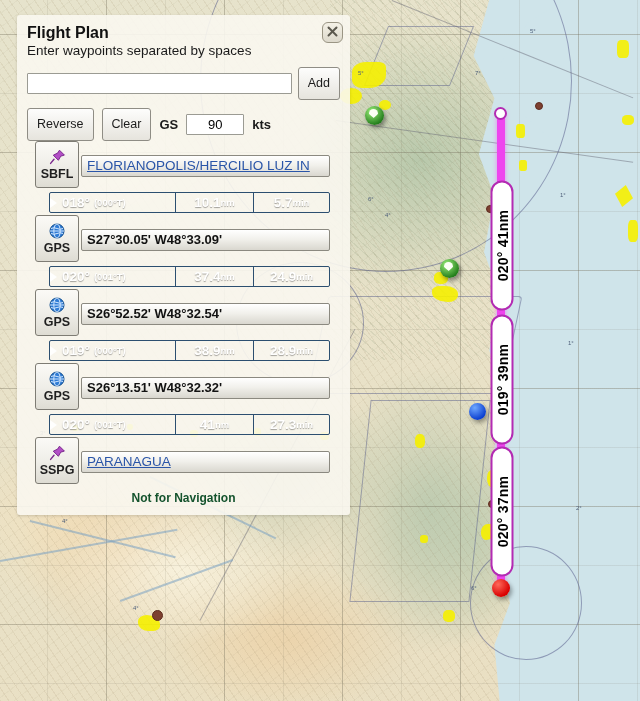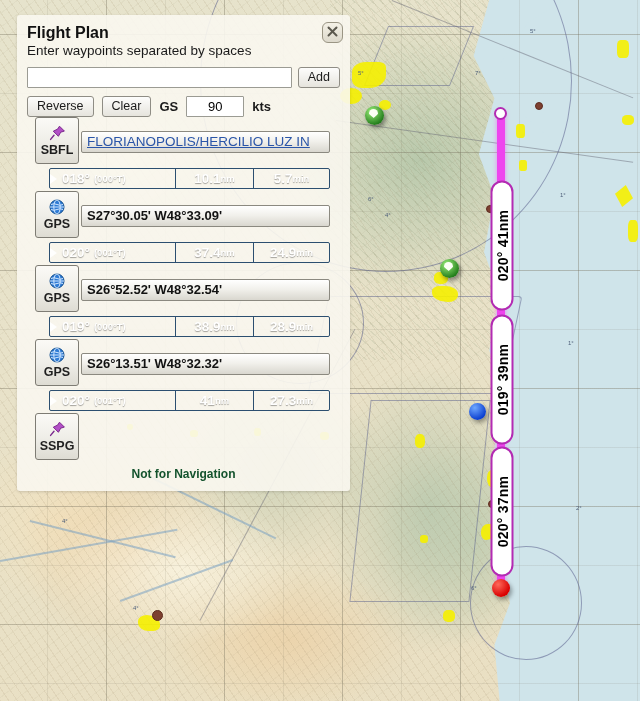--- a/index.html
+++ b/index.html
@@ -346,21 +346,21 @@
     box-sizing: border-box;
     border-radius: 1px;
   }
   .btn {
     font-family: "Liberation Sans", sans-serif;
     font-size: 12.5px;
     color: #1c1c1c;
     background: linear-gradient(180deg,#fdfdfc,#e6e4dd);
     border: 1px solid #8f8d85;
     border-radius: 3px;
-    padding: 2px 9px;
+    padding: 8px 9px;
     cursor: pointer;
     line-height: 15px;
   }
 
   .ctl-row {
     display: flex;
     align-items: center;
     gap: 8px;
     margin-bottom: 0;
   }
@@ -795,19 +795,24 @@
       <div class="fp-row">
         <div class="wp-btn">
           <span class="ico">
             <svg width="17" height="16" viewBox="0 0 17 16">
               <path d="M10.5 1.2 L15.4 6.1 L11.7 7.2 L9.4 11.3 L4.3 6.2 L8.6 4.1 Z" fill="#b24fc6" stroke="#7c2a8e" stroke-width="1"></path>
               <line x1="5.0" y1="10.2" x2="1.6" y2="14.4" stroke="#7c2a8e" stroke-width="1.4" stroke-linecap="round"></line>
             </svg>
           </span>
           <span class="code">SSPG</span>
         </div>
+        <div class="wp-right">
+          <div class="name-bar">
+            <a>PARANAGUA</a>
+          </div>
+        </div>
       </div>
     </div>
 
 
     <div class="disclaimer">Not for Navigation</div>
   </div>
 </div>
 
 </body></html>

